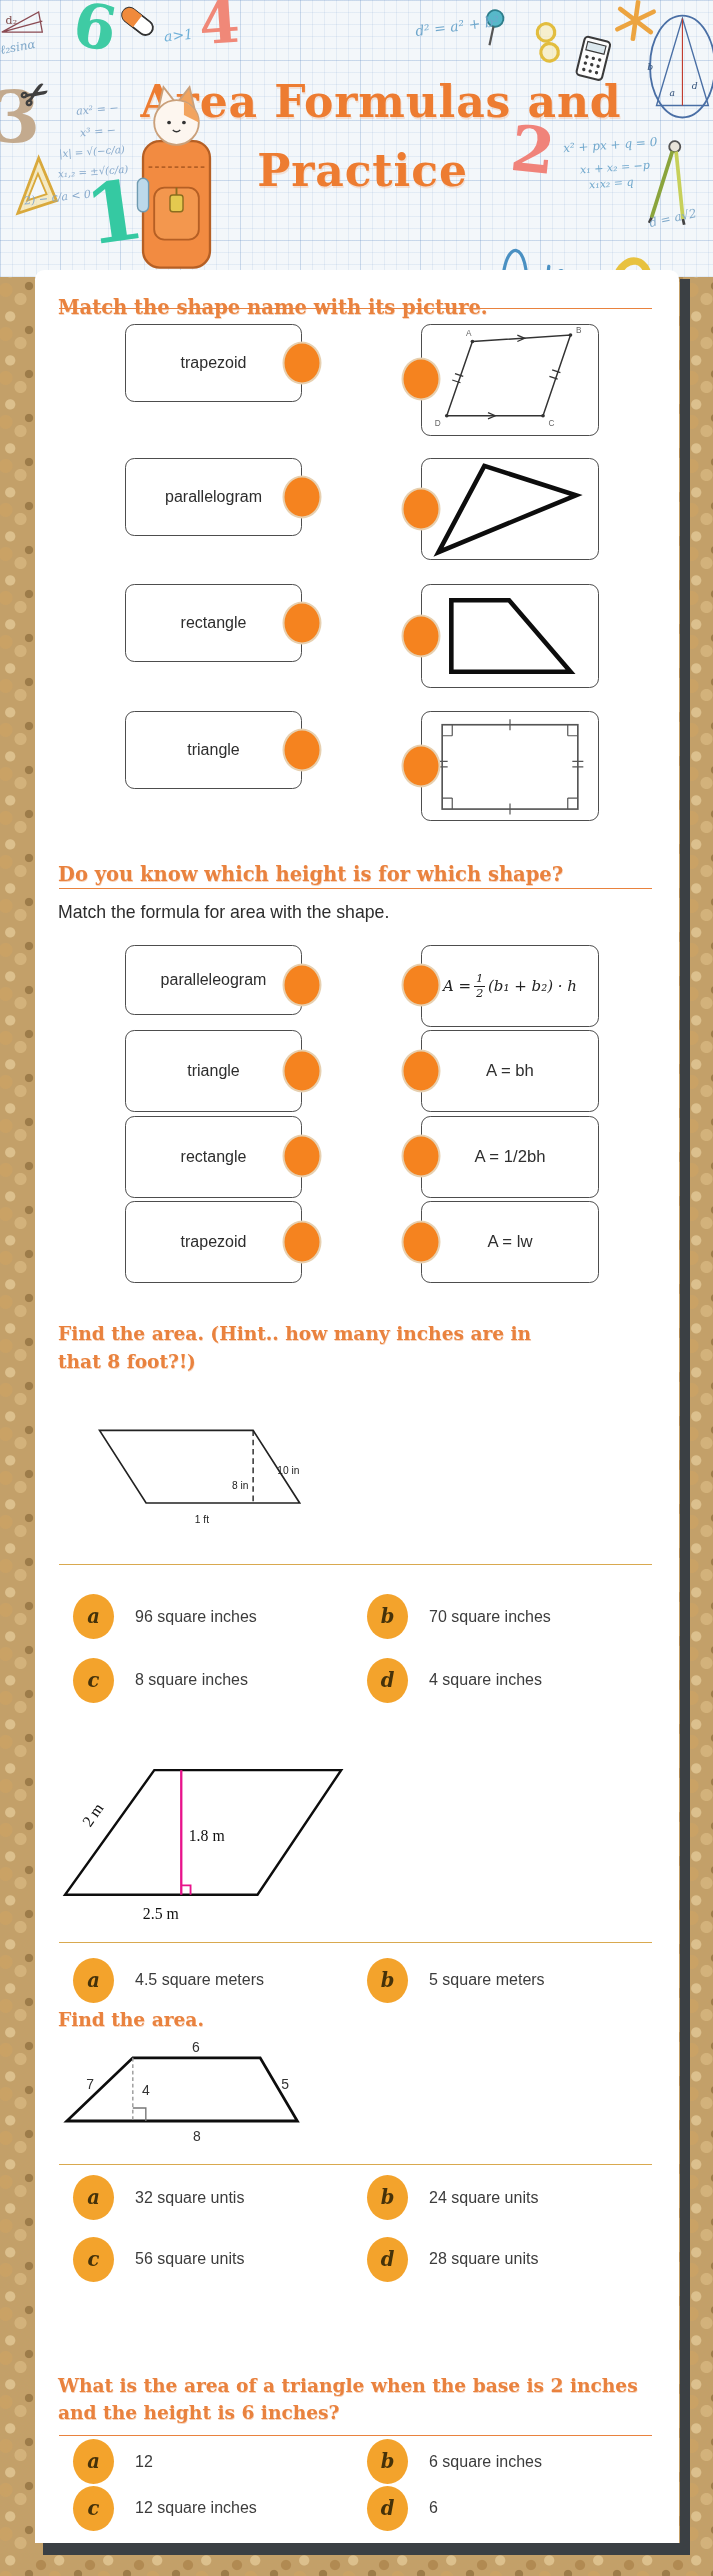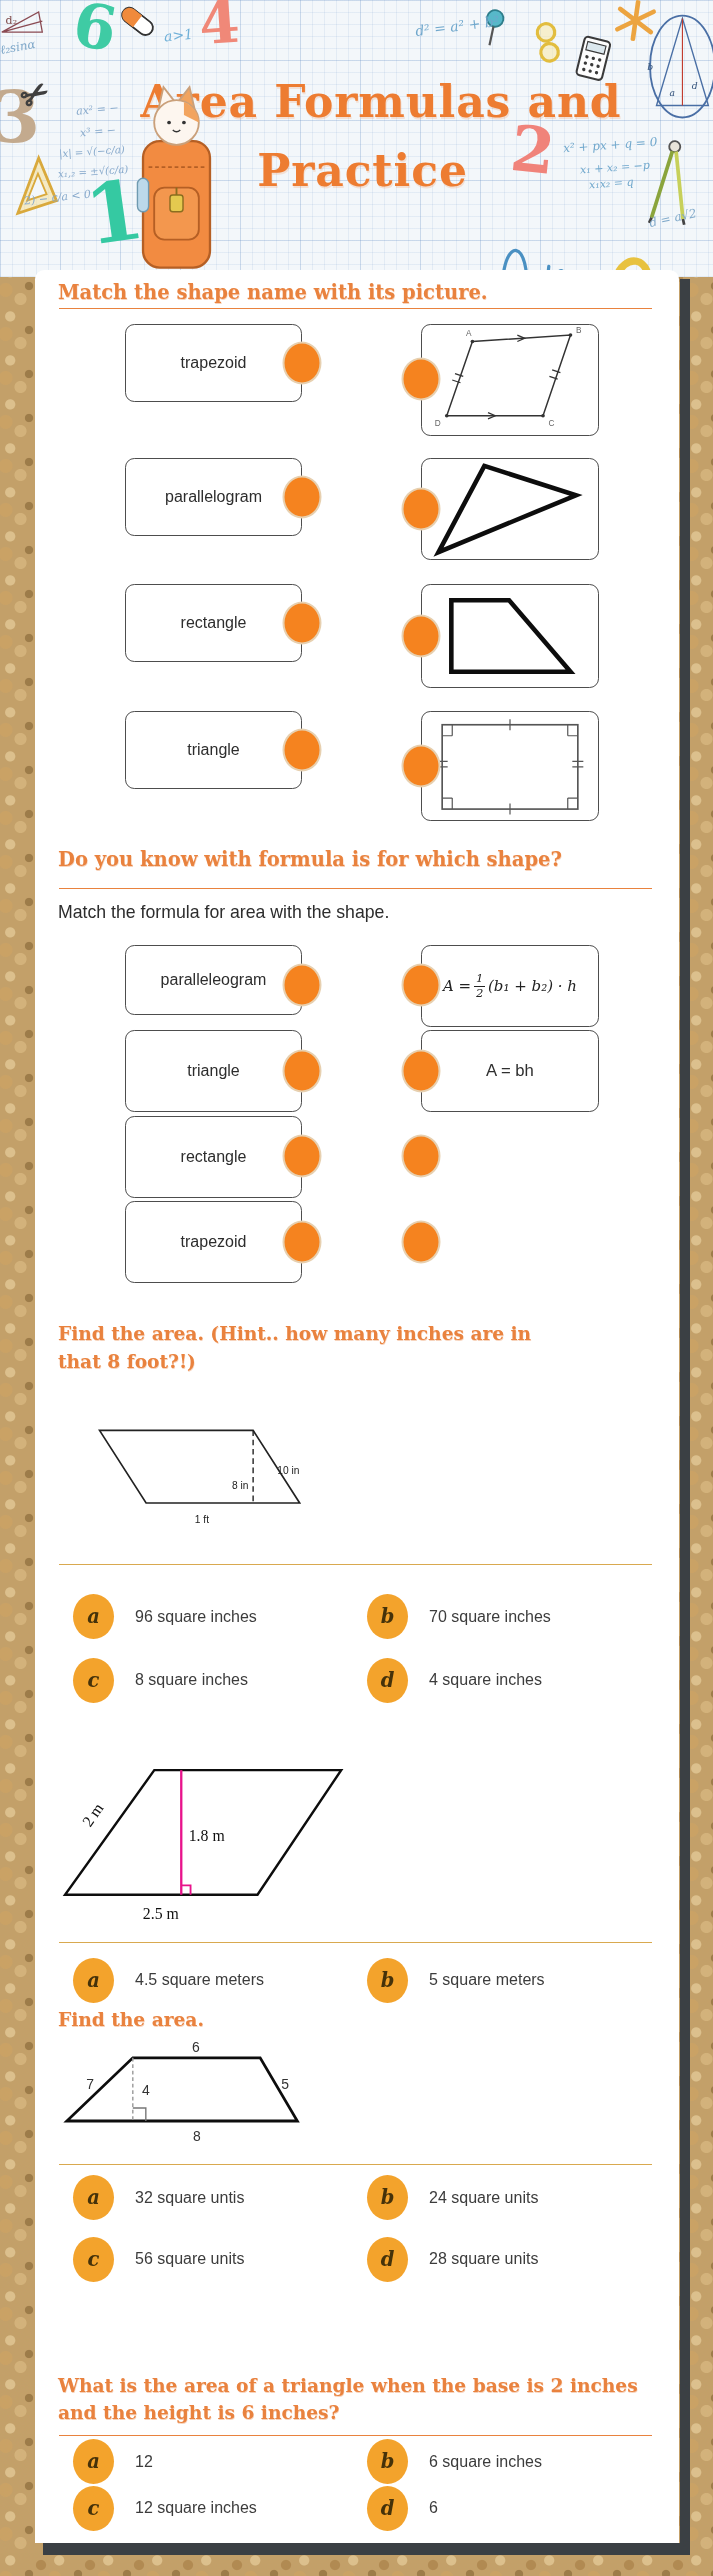--- a/index.html
+++ b/index.html
@@ -29,21 +29,21 @@
   .dsvg{position:absolute;pointer-events:none;}
   .title{position:absolute;font-family:"DejaVu Serif",serif;font-weight:700;color:#ed7c31;
     text-align:center;letter-spacing:0.9px;text-shadow:0.9px 1.9px 0 rgba(237,124,49,.18);}
   .title-l1{left:102px;top:76px;width:558px;font-size:44px;}
   .title-l2{left:130px;top:145px;width:465px;font-size:44px;}
   .card-bg{position:absolute;left:35px;top:270px;width:644px;height:2273px;background:#ffffff;border-radius:9.3px 9.3px 0 0;}
   .shadow-r{position:absolute;left:680px;top:279px;width:10.2px;height:2276px;background:#3b4044;}
   .shadow-b{position:absolute;left:43px;top:2543px;width:647px;height:12px;background:#3b4044;}
   .q-title{position:absolute;font-family:"DejaVu Serif",serif;font-weight:700;color:#e9823e;line-height:28px;
     text-shadow:0.5px 0.5px 0 rgba(233,130,62,.35);}
-  .fs21{font-size:19.5px;} .fs20{font-size:18.6px;}
+  .fs21{font-size:19.5px;margin-top:15px;} .fs20{font-size:18.6px;}
   .rule{position:absolute;left:59px;width:593px;height:0;border-top:1.9px solid #e9823e;}
   .divider{position:absolute;left:59px;width:593px;height:0;border-top:1.4px solid #d9a94f;}
   .desc{position:absolute;font-size:17.7px;color:#2d2d2d;}
   .mcard{position:absolute;border:1.5px solid #4d4d4d;border-radius:9.3px;background:#fff;
     display:flex;align-items:center;justify-content:center;box-sizing:border-box;}
   .mlabel{font-size:16px;color:#2d2d2d;}
   .mdot{position:absolute;width:39px;height:43px;border-radius:50%;background:#f5831f;
     border:2.8px solid #e7d0b0;transform:translate(-50%,-50%);box-sizing:border-box;cursor:pointer;}
   .obadge{position:absolute;width:41px;height:45px;border-radius:50%;background:#f3a32c;
     display:flex;align-items:center;justify-content:center;font-family:"DejaVu Serif",serif;
@@ -171,21 +171,21 @@
   </div>
 
   <div class="shadow-r"></div>
   <div class="shadow-b"></div>
   <div class="card-bg"></div>
 
   <div class="q-title fs21" style="left:58px;top:279px;width:576px">Match the shape name with its picture.</div>
   <div class="rule" style="top:308px"></div>
   <div id="q1-rows"></div>
 
-  <div class="q-title fs21" style="left:58px;top:846px;width:576px">Do you know with formula is for which shape?</div>
+  <div class="q-title fs21" style="left:58px;top:846px;width:576px">Do you know which height is for which shape?</div>
   <div class="rule" style="top:888px"></div>
   <div class="desc" style="left:58px;top:902px;width:483px">Match the formula for area with the shape.</div>
   <div id="q2-rows"></div>
 
   <div class="q-title fs20" style="left:58px;top:1320px;width:521px">Find the area. (Hint.. how many inches are in that 8 foot?!)</div>
   <svg class="figure" style="left:80px;top:1420px" width="242" height="112" viewBox="0 0 260 120">
     <polygon points="21,11 186,11 236,89 71,89" fill="#fff" stroke="#222" stroke-width="1.8"></polygon>
     <line x1="186" y1="11" x2="186" y2="89" stroke="#222" stroke-width="1.5" stroke-dasharray="6,4"></line>
     <text x="181" y="74" font-size="11" fill="#222" text-anchor="end" font-family="Liberation Sans,sans-serif">8 in</text>
     <text x="212" y="58" font-size="11" fill="#222" font-family="Liberation Sans,sans-serif">10 in</text>
@@ -295,25 +295,31 @@
     </div>
     <div class="mdot" style="left:302px;top:1071px"></div>
     <div class="mcard" style="left:421px;top:1030px;width:178px;height:82px">
       <span class="formula-sans">A = bh</span>
     </div>
     <div class="mdot" style="left:421px;top:1071px"></div>
     <div class="mcard" style="left:125px;top:1116px;width:177px;height:82px">
       <span class="mlabel">rectangle</span>
     </div>
     <div class="mdot" style="left:302px;top:1156px"></div>
+    <div class="mcard" style="left:421px;top:1116px;width:178px;height:82px">
+      <span class="formula-sans">A = 1/2bh</span>
+    </div>
     <div class="mdot" style="left:421px;top:1156px"></div>
     <div class="mcard" style="left:125px;top:1201px;width:177px;height:82px">
       <span class="mlabel">trapezoid</span>
     </div>
     <div class="mdot" style="left:302px;top:1242px"></div>
+    <div class="mcard" style="left:421px;top:1201px;width:178px;height:82px">
+      <span class="formula-sans">A = lw</span>
+    </div>
     <div class="mdot" style="left:421px;top:1242px"></div>
     <div class="obadge" style="left:73px;top:1594px">
       <span>a</span>
     </div>
     <div class="otext" style="left:135px;top:1605px">96 square inches</div>
     <div class="obadge" style="left:367px;top:1594px">
       <span>b</span>
     </div>
     <div class="otext" style="left:429px;top:1605px">70 square inches</div>
     <div class="obadge" style="left:73px;top:1658px">

